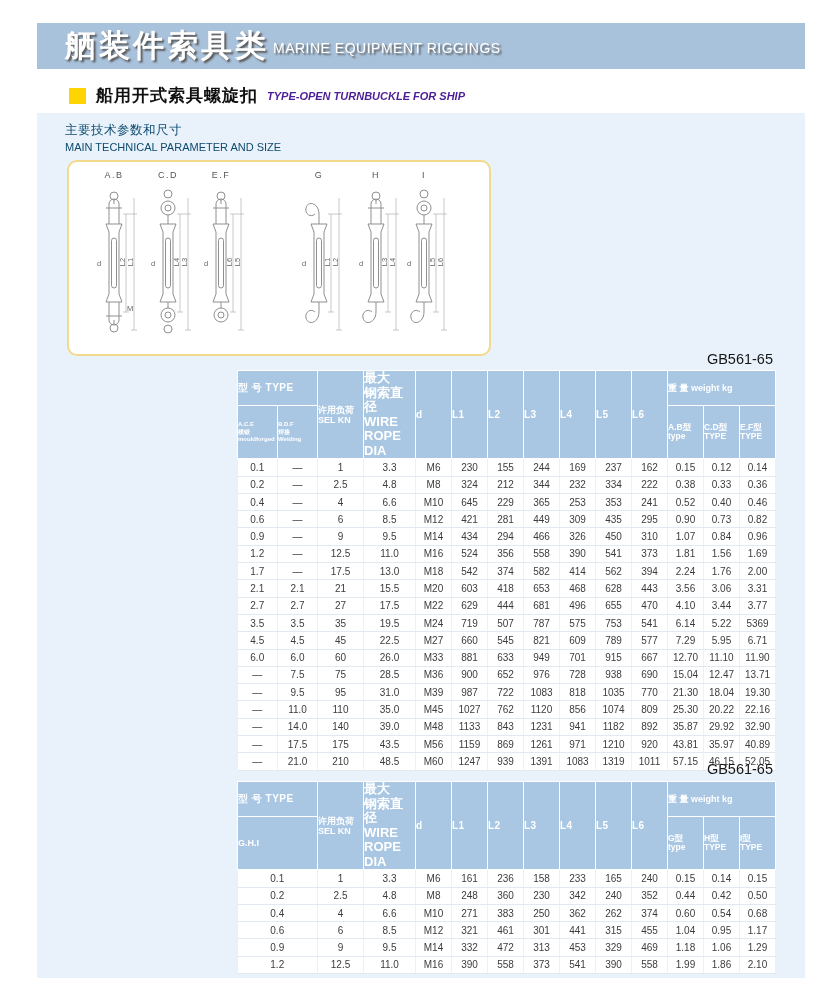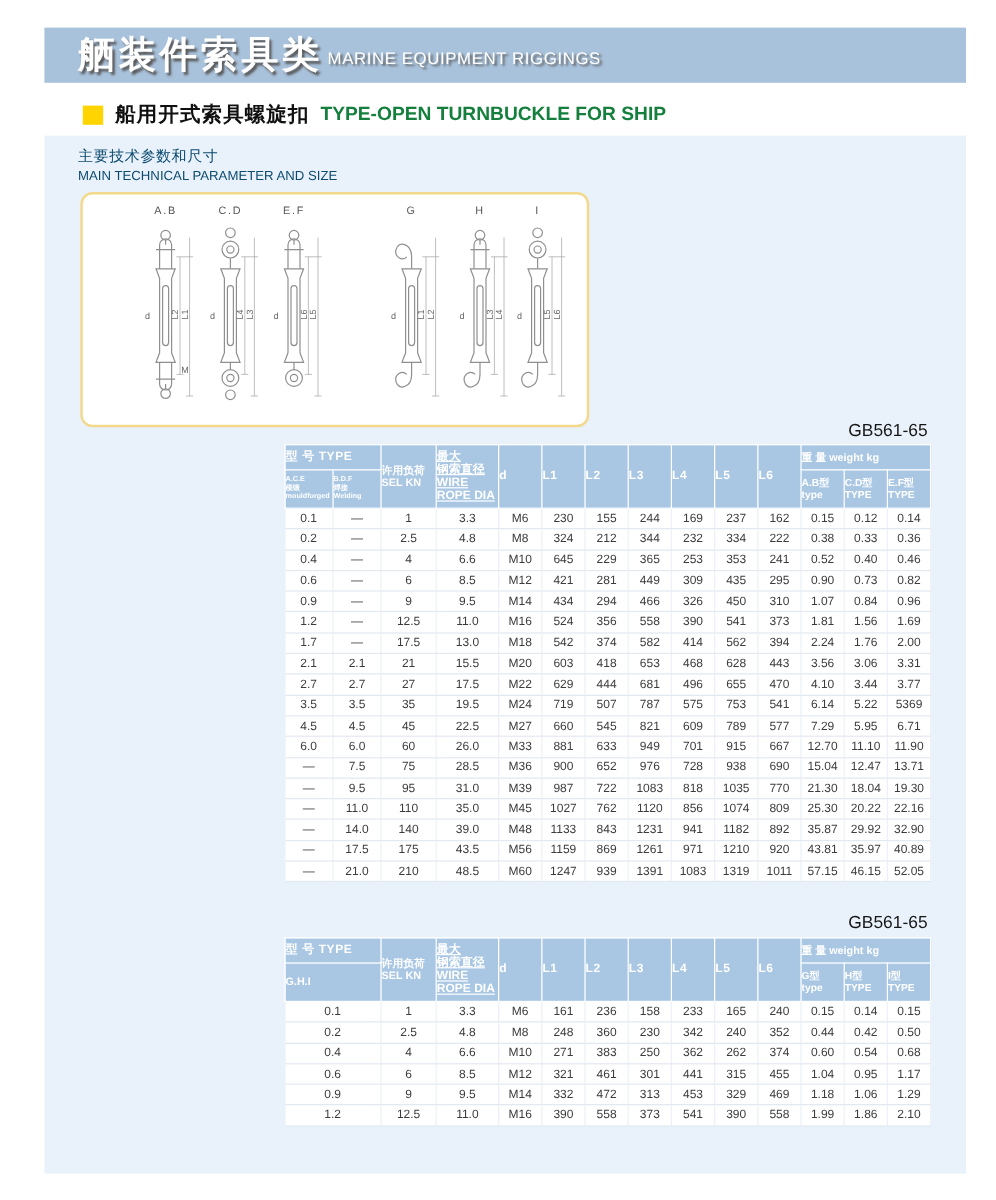--- a/index.html
+++ b/index.html
@@ -9,49 +9,49 @@
   .banner{position:absolute;left:37px;top:23px;width:768px;height:46px;background:#a9c2db;
           display:flex;align-items:center;padding-left:28px;box-sizing:border-box;}
   .banner-cn{font-size:31px;font-weight:bold;color:#fff;letter-spacing:3px;
              text-shadow:2px 2px 2px #585858;text-align:right;}
   .banner-en{font-size:14px;font-weight:normal;color:#fff;margin-left:4px;margin-top:4px;
              text-shadow:2px 2px 2px #585858;letter-spacing:.5px;}
   
   .section{position:absolute;left:37px;top:84px;display:flex;align-items:center;padding-left:32px;}
   .bullet{width:17px;height:16px;background:#ffd400;}
   .sec-cn{font-size:17px;font-weight:bold;color:#101010;margin-left:10px;letter-spacing:1px;}
-  .sec-en{font-size:16px;font-weight:bold;color:#15803d;margin-left:9px;}
+  .sec-en{font-size:11px;font-weight:bold;color:#4c1d95;margin-left:9px;font-style:italic;}
   
   .panel{position:absolute;left:37px;top:113px;width:768px;height:865px;background:#e9f2fb;}
   .intro{position:absolute;left:28px;top:9px;color:#0c4a6e;}
   .intro-cn{font-size:12.5px;letter-spacing:.5px;}
   .intro-en{font-size:11px;margin-top:2px;}
   
   .diagram-box{position:absolute;left:30px;top:47px;width:424px;height:196px;background:#fff;
-               border:2px solid #f2d98c;border-radius:10px;box-sizing:border-box;padding-left:24px;}
+               border:2px solid #f2d98c;border-radius:10px;box-sizing:border-box;}
   .ln{fill:none;stroke:#8f8f8f;stroke-width:1;}
   .dim{stroke:#a5a5a5;stroke-width:.6;}
   .dtxt{font-size:7.5px;fill:#666;font-family:"Liberation Sans",sans-serif;}
   .flabel{font-size:9px;fill:#555;letter-spacing:1.5px;font-family:"Liberation Sans",sans-serif;}
   
   .gb{position:absolute;left:200px;width:536px;text-align:right;font-size:14.5px;color:#161616;}
   .gb1{top:238px;} .gb2{top:648px;}
   
   .tblwrap{position:absolute;left:200px;}
   .t1{top:257px;} .t2{top:668px;}
   table{border-collapse:collapse;table-layout:fixed;width:538px;}
   th{background:#a9c7e3;color:#fff;font-weight:bold;border:1px solid #ffffff;
      text-align:left;vertical-align:middle;padding:0;white-space:pre-line;line-height:1.12;}
   thead tr:first-child th{height:20px;}
   thead tr:nth-child(2) th{height:31px;}
   td{background:#fff;color:#3c3c3c;border-bottom:1px solid #e3e9f1;border-right:1px solid #edf1f7;
      text-align:center;font-size:10px;height:16.3px;padding:0;}
   .h-main{font-size:10px;letter-spacing:.5px;}
   .h-mid{font-size:9px;}
-  .h-small{font-size:10px;text-decoration:underline;}
+  .h-small{font-size:13px;}
   .h-sub{font-size:8.5px;}
   .h-tiny{font-size:6px;line-height:1.2;}
 </style>
 </head>
 <body>
 
 <div class="page">
 
   <div class="banner">
     <span class="banner-cn">舾装件索具类</span>

